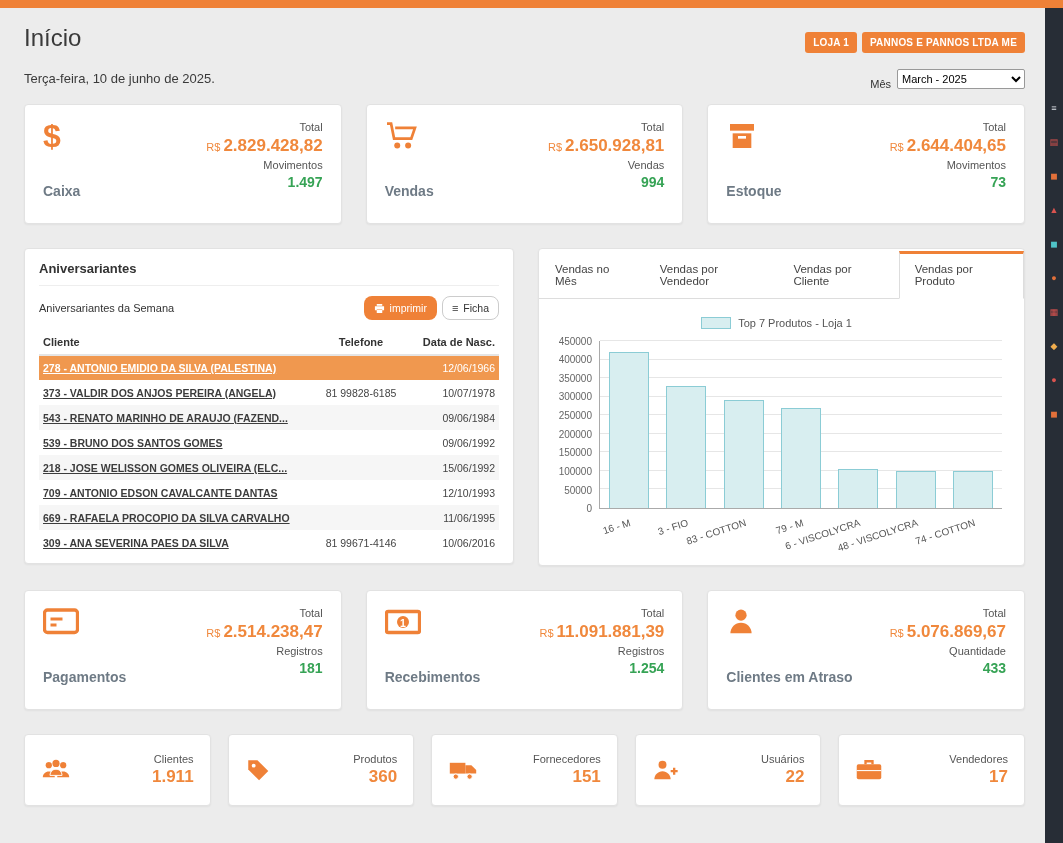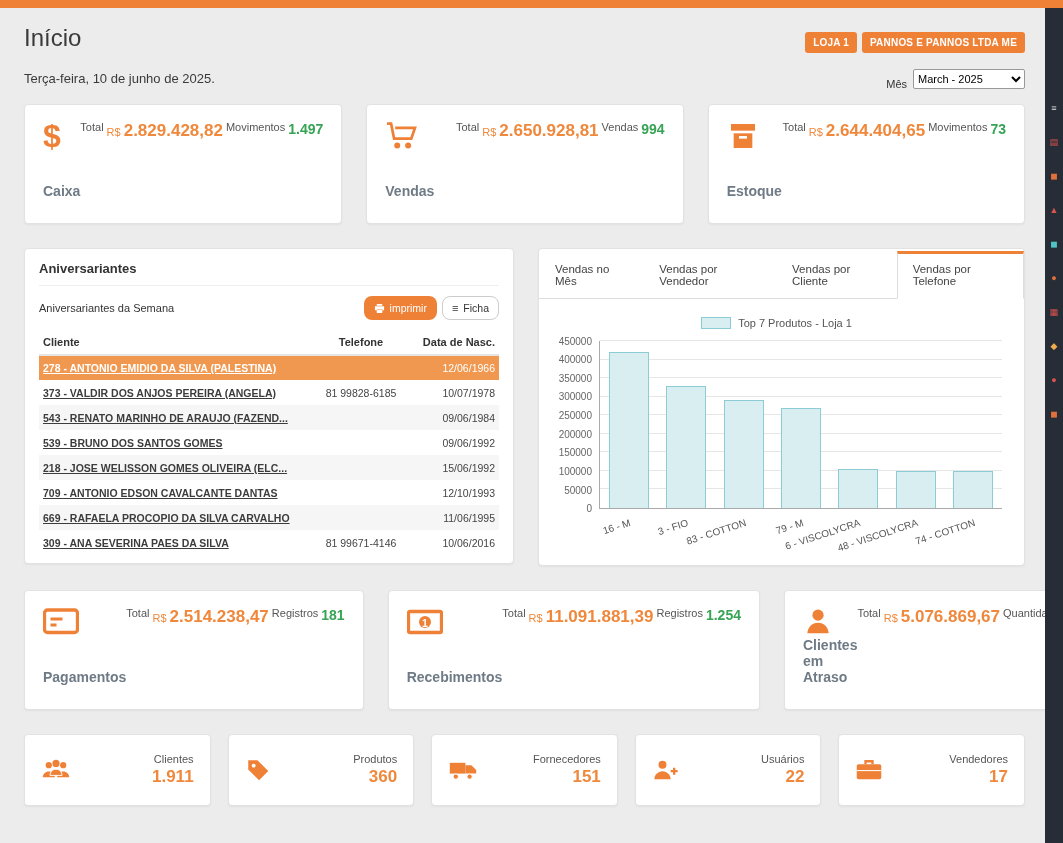--- a/index.html
+++ b/index.html
@@ -24,28 +24,28 @@
   .page-title { font-size:24px; font-weight:500; color:#3a3a3a; }
   .badges { display:flex; gap:5px; margin-top:8px; }
   .badge {
     background:#ef8137; color:#fff; font-size:10px; font-weight:bold;
     padding:5px 8px; border-radius:3px; letter-spacing:.2px; cursor:pointer;
   }
   .date-row { display:flex; justify-content:space-between; align-items:center; margin-top:14px; }
   .date-text { font-size:13px; color:#3a3a3a; }
   .month-wrap { display:flex; align-items:center; gap:6px; }
   .month-label { font-size:11px; color:#333;margin-top:11px; }
-  select.month-select { font-size:11px; height:20px; width:112px; border:1px solid #999; background:#fff; border-radius:2px; font-family:"Liberation Sans",sans-serif; }
+  select.month-select { font-size:11px; height:20px; width:128px; border:1px solid #999; background:#fff; border-radius:2px; font-family:"Liberation Sans",sans-serif; }
   
   .card { background:#fff; border:1px solid #e2e2e2; border-radius:4px; box-shadow:0 1px 2px rgba(0,0,0,.05); }
   .stats-grid { display:grid; grid-template-columns:repeat(3,1fr); gap:24px; margin-top:14px; }
   .stat-card { height:120px; padding:16px 18px; display:flex; justify-content:space-between; }
   .stat-left { display:flex; flex-direction:column; justify-content:space-between; }
   .stat-title { font-size:14px; font-weight:bold; color:#6e7a85; padding-bottom:8px; }
-  .stat-right { text-align:right; display:flex; flex-direction:row; gap:3px; }
+  .stat-right { text-align:right; display:flex; flex-direction:column; gap:3px; }
   .lbl { font-size:11px; color:#555; }
   .val-orange { font-size:17px; font-weight:bold; color:#f0883c; }
   .val-orange .cur { font-size:11px; font-weight:normal; color:#f0883c; margin-right:3px; }
   .val-green { font-size:14px; font-weight:bold; color:#36a355; }
   .dollar-glyph { font-size:32px; font-weight:bold; color:#ef8137; line-height:30px; }
   
   .middle-row { display:flex; gap:24px; margin-top:24px; align-items:flex-start; }
   .bday-card { width:490px; padding:12px 14px 8px 14px; }
   .bday-title { font-size:13px; font-weight:bold; color:#333; padding-bottom:9px; border-bottom:1px solid #eee; }
   .bday-sub-row { display:flex; justify-content:space-between; align-items:center; margin:10px 0; }
@@ -257,21 +257,21 @@
           </tr>
         </tbody>
       </table>
     </div>
 
     <div class="card sales-card">
       <div class="tabs">
         <span class="tab">Vendas no Mês</span>
         <span class="tab">Vendas por Vendedor</span>
         <span class="tab">Vendas por Cliente</span>
-        <span class="tab active">Vendas por Telefone</span>
+        <span class="tab active">Vendas por Produto</span>
       </div>
       <div class="chart-wrap">
         <div class="legend">
           <span class="legend-swatch" style="background: rgb(216, 238, 240); border-color: rgb(139, 204, 213);"></span>
           <span class="legend-text">Top 7 Produtos - Loja 1</span>
         </div>
         <div class="plot-row">
           <div class="y-axis">
               <div class="ytick">450000</div>
               <div class="ytick">400000</div>

